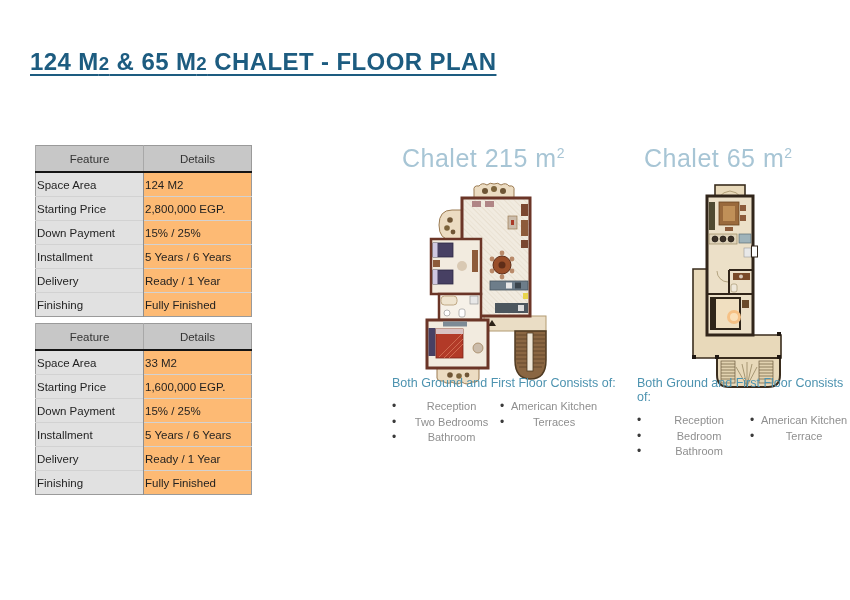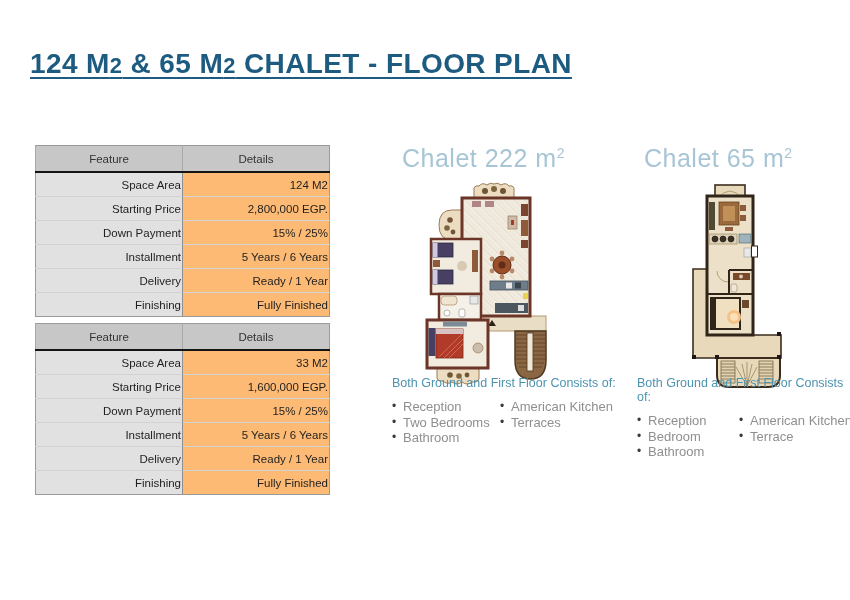--- a/index.html
+++ b/index.html
@@ -3,38 +3,38 @@
 <meta charset="utf-8">
 <style>
   html,body{margin:0;padding:0;}
   body{
     width:850px;height:600px;position:relative;background:#ffffff;
     font-family:"Liberation Sans", sans-serif;overflow:hidden;
   }
   
   .page-title{
     position:absolute;left:30px;top:48px;margin:0;
-    font-size:28px;font-weight:bold;color:#1d5c80;
+    font-size:24px;font-weight:bold;color:#1d5c80;
     text-decoration:underline;text-underline-offset:4px;letter-spacing:.4px;
     white-space:nowrap;
   }
   .page-title .small-two{font-size:0.78em;}
   
   .spec-table{
-    position:absolute;left:35px;width:295px;border-collapse:collapse;table-layout:fixed;
+    position:absolute;left:35px;width:217px;border-collapse:collapse;table-layout:fixed;
     font-size:11.5px;color:#1f1f1f;border:1px solid #9a9a9a;
   }
   .spec-table.t1{top:145px;}
   .spec-table.t2{top:323px;}
   .spec-table th{
     height:23px;background:#c7c7c7;font-weight:normal;color:#333;
     border-bottom:2px solid #141414;border-left:1px solid #a8a8a8;
   }
   .spec-table td{
-    height:21px;text-align:right;border-top:1px solid #d2d2d2;
+    height:21px;text-align:left;border-top:1px solid #d2d2d2;
   }
   .spec-table td.feature{background:#e1e1e1;width:128px;}
   .spec-table td.details{background:#fdba74;border-left:1px solid #8f8f8f;}
   
   .plan-heading{
     position:absolute;top:144px;margin:0;font-size:25px;font-weight:300;
     color:#a7c5d5;letter-spacing:.5px;white-space:nowrap;
   }
   .plan-heading .sup{font-size:14px;vertical-align:9px;}
   .ph1{left:402px;}
@@ -46,22 +46,22 @@
   
   .consists{position:absolute;top:376px;width:225px;}
   .consists.c1{left:392px;}
   .consists.c2{left:637px;width:215px;}
   .consists-title{font-size:12.5px;color:#4d93b0;margin:0 0 9px 0;}
   .consists-cols{display:flex;}
   .consists-col{list-style:none;margin:0;padding:0;}
   .consists.c1 .consists-col.col1{width:108px;}
   .consists.c2 .consists-col.col1{width:113px;}
   .consists-col li{
-    font-size:13px;color:#8f8f8f;line-height:15.5px;white-space:nowrap;
-    padding-left:11px;position:relative;
+    font-size:11px;color:#8f8f8f;line-height:15.5px;white-space:nowrap;
+    padding-left:11px;position:relative;text-align:center;
   }
   .consists-col li::before{
     content:"•";position:absolute;left:0;top:0;color:#3a3a3a;font-size:12px;
   }
 </style>
 </head>
 <body>
 
 <h1 class="page-title"><span>124 M</span><span class="small-two">2</span><span> &amp; 65 M</span><span class="small-two">2</span><span> CHALET - FLOOR PLAN</span></h1>
 
@@ -128,21 +128,21 @@
         <td class="feature">Delivery</td>
         <td class="details">Ready / 1 Year</td>
       </tr>
     <tr>
         <td class="feature">Finishing</td>
         <td class="details">Fully Finished</td>
       </tr>
   </tbody>
 </table>
 
-<h2 class="plan-heading ph1"><span>Chalet 222 m</span><span class="sup">2</span></h2>
+<h2 class="plan-heading ph1"><span>Chalet 215 m</span><span class="sup">2</span></h2>
 <h2 class="plan-heading ph2"><span>Chalet 65 m</span><span class="sup">2</span></h2>
 
 <svg class="plan-svg p1" viewBox="0 0 126 208" aria-hidden="true">
   <defs>
     <pattern id="lat1" width="7" height="7" patternUnits="userSpaceOnUse" patternTransform="rotate(45)">
       <rect width="7" height="7" fill="#f1ebe0"></rect>
       <path d="M0 0H7M0 3.5H7" stroke="#e3d9c6" stroke-width="0.7"></path>
     </pattern>
   </defs>
 

